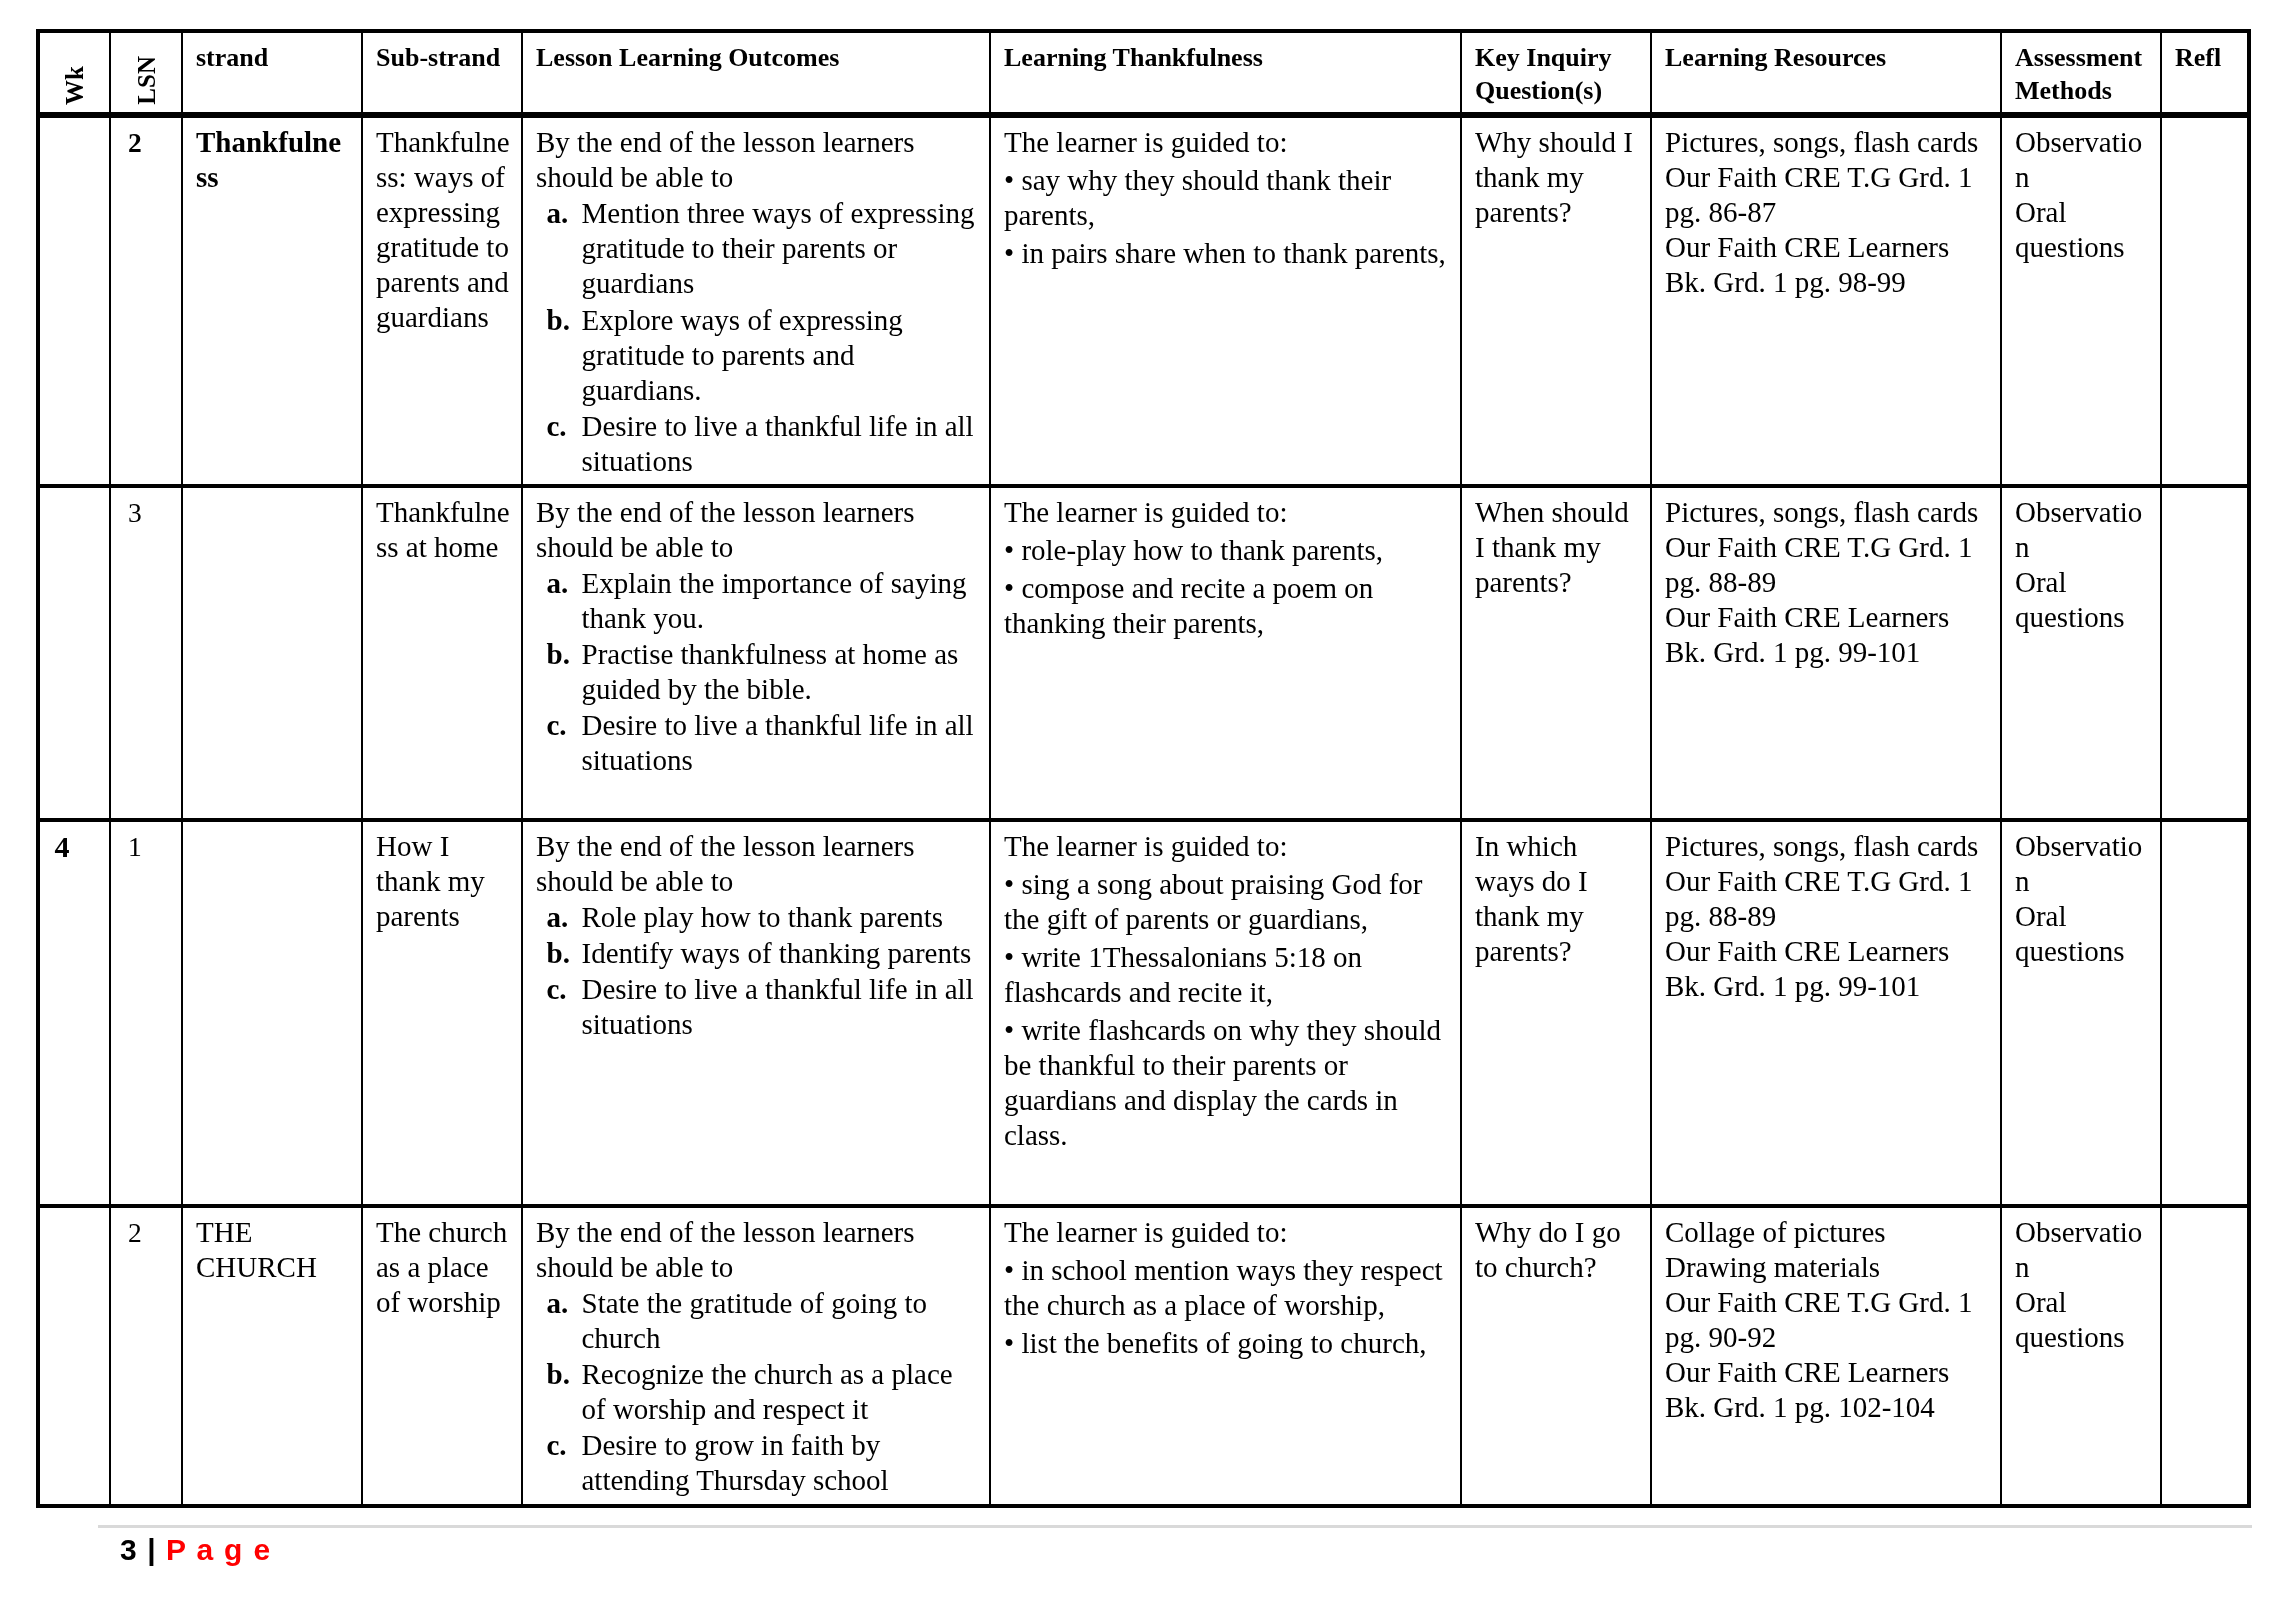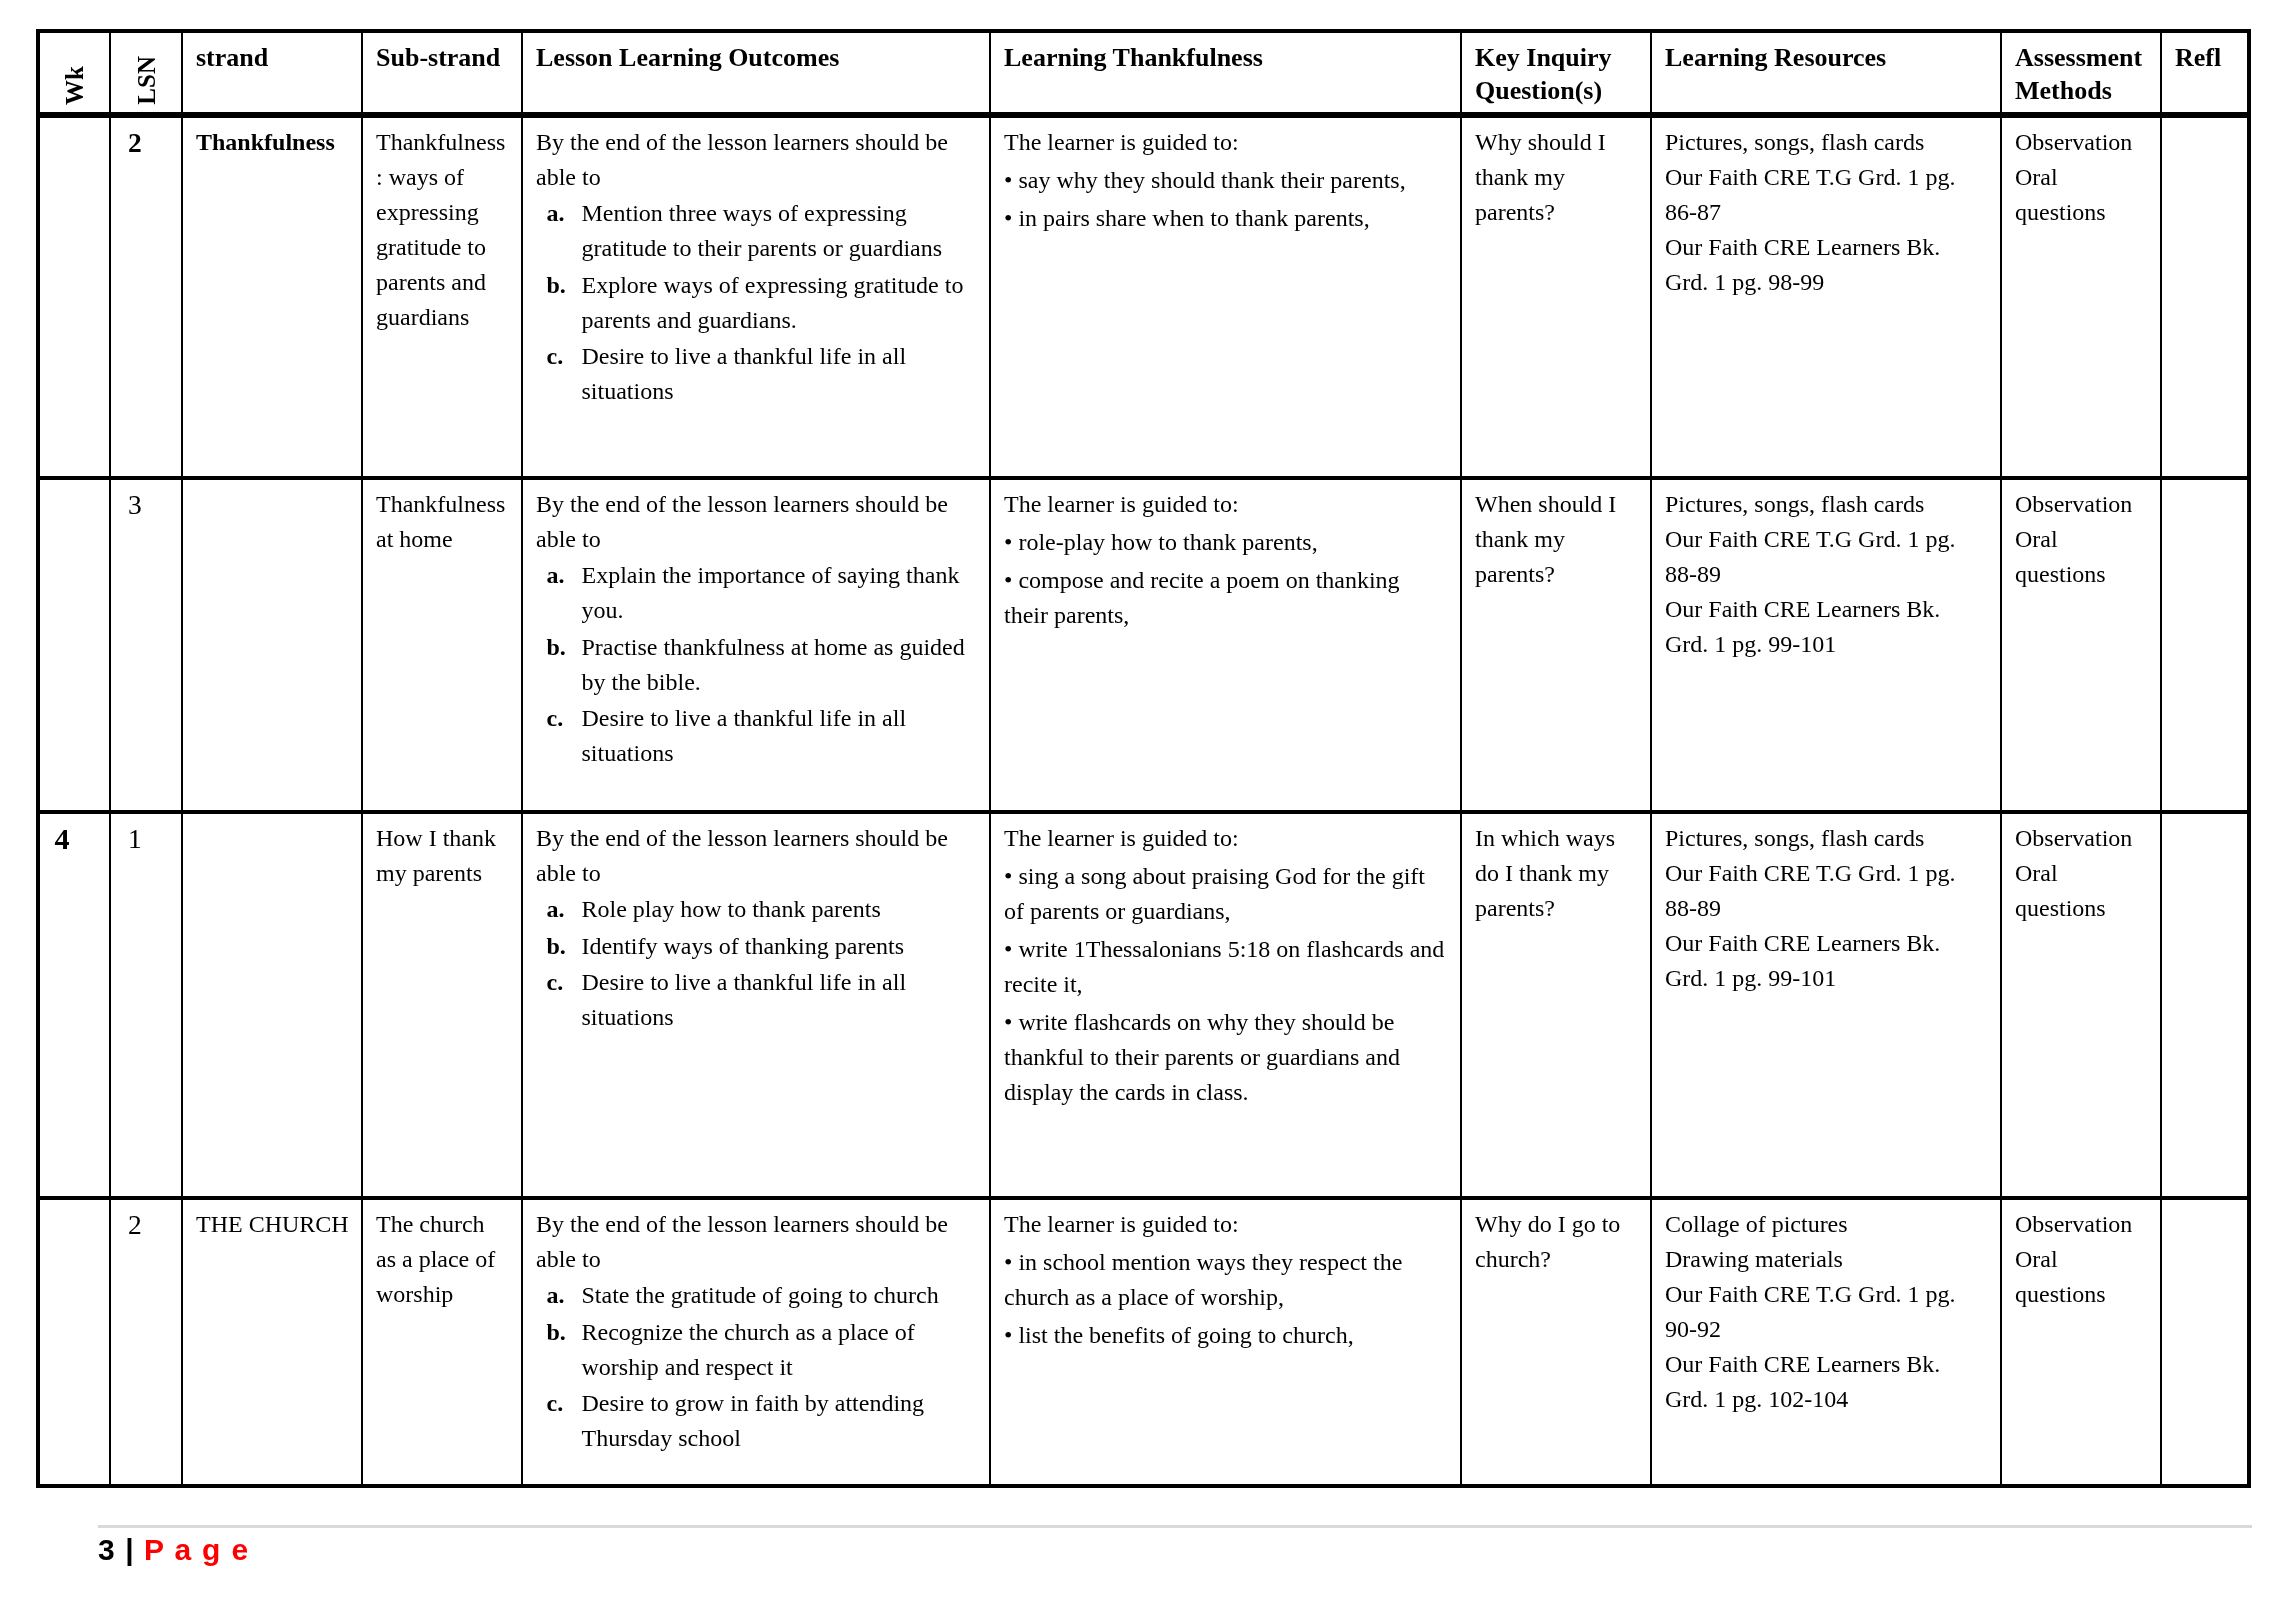--- a/index.html
+++ b/index.html
@@ -10,21 +10,21 @@
   table.sow{
     position:absolute;left:36px;top:29.4px;width:2212px;
     border-collapse:collapse;table-layout:fixed;
     border:4.6px solid #000;
   }
   td,th{
     border:2.6px solid #000;border-top-width:4.6px;border-bottom-width:4.6px;
     vertical-align:top;text-align:left;
     padding:6.5px 10.5px 5.2px 13px;
     overflow-wrap:break-word;word-wrap:break-word;
-    font-size:24px;line-height:35px;font-weight:normal;
+    font-size:29px;line-height:35px;font-weight:normal;
   }
   thead th{
     border-bottom-width:6.5px;
     font-weight:bold;font-size:26px;line-height:33px;padding-top:7.9px;
   }
   th.rot{vertical-align:bottom;padding:2.6px}
   .vtext{
     display:block;writing-mode:vertical-rl;transform:rotate(180deg);
     margin:0 auto 5.2px auto;font-weight:bold;font-size:25px;line-height:1;
   }
@@ -34,21 +34,21 @@
   .oitem{display:flex;margin-top:1.3px}
   .omark{flex:0 0 35px;margin-left:10.5px;font-weight:bold}
   .bullet{margin-top:3px}
   .italic{}
   .pre{white-space:pre-line}
   .footer-rule{
     position:absolute;left:98px;top:1525px;width:2154px;height:3.3px;
     background:#d9d9d9;
   }
   .footer{
-    position:absolute;left:98px;top:1533px;
+    position:absolute;left:120px;top:1533px;
     font-family:"Liberation Sans",sans-serif;font-size:30px;font-weight:bold;
     color:#000;
   }
   .footer .sep{margin:0 10.5px}
   .footer .pg{letter-spacing:1.3px}
 </style>
 </head>
 <body>
 
 <table class="sow">

